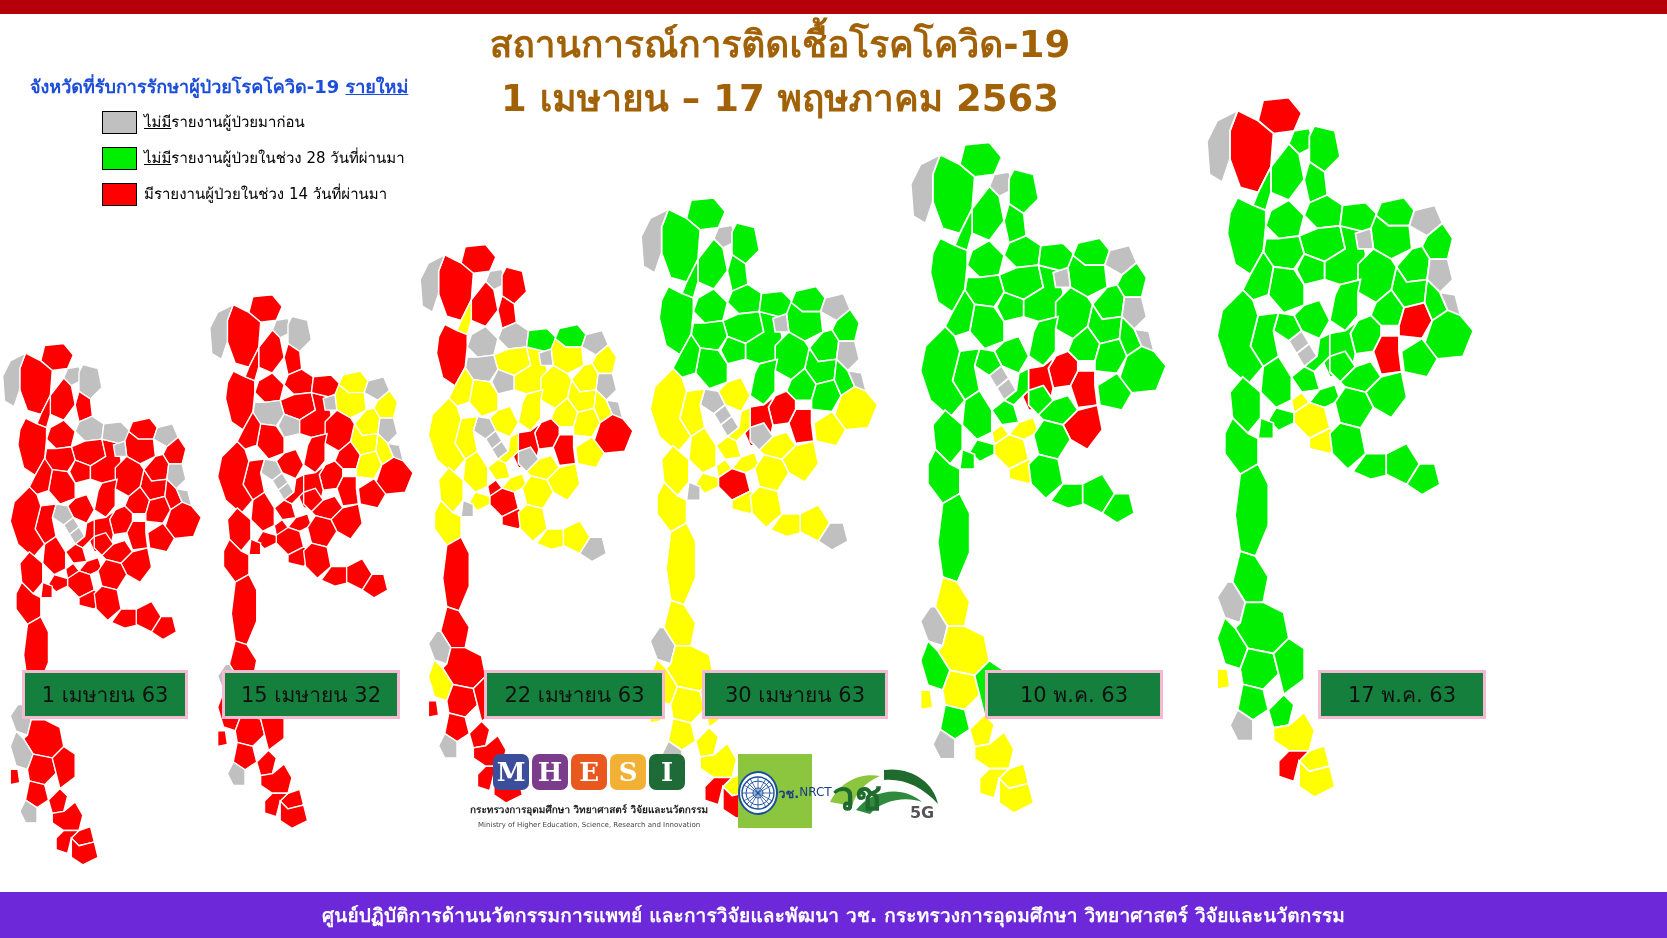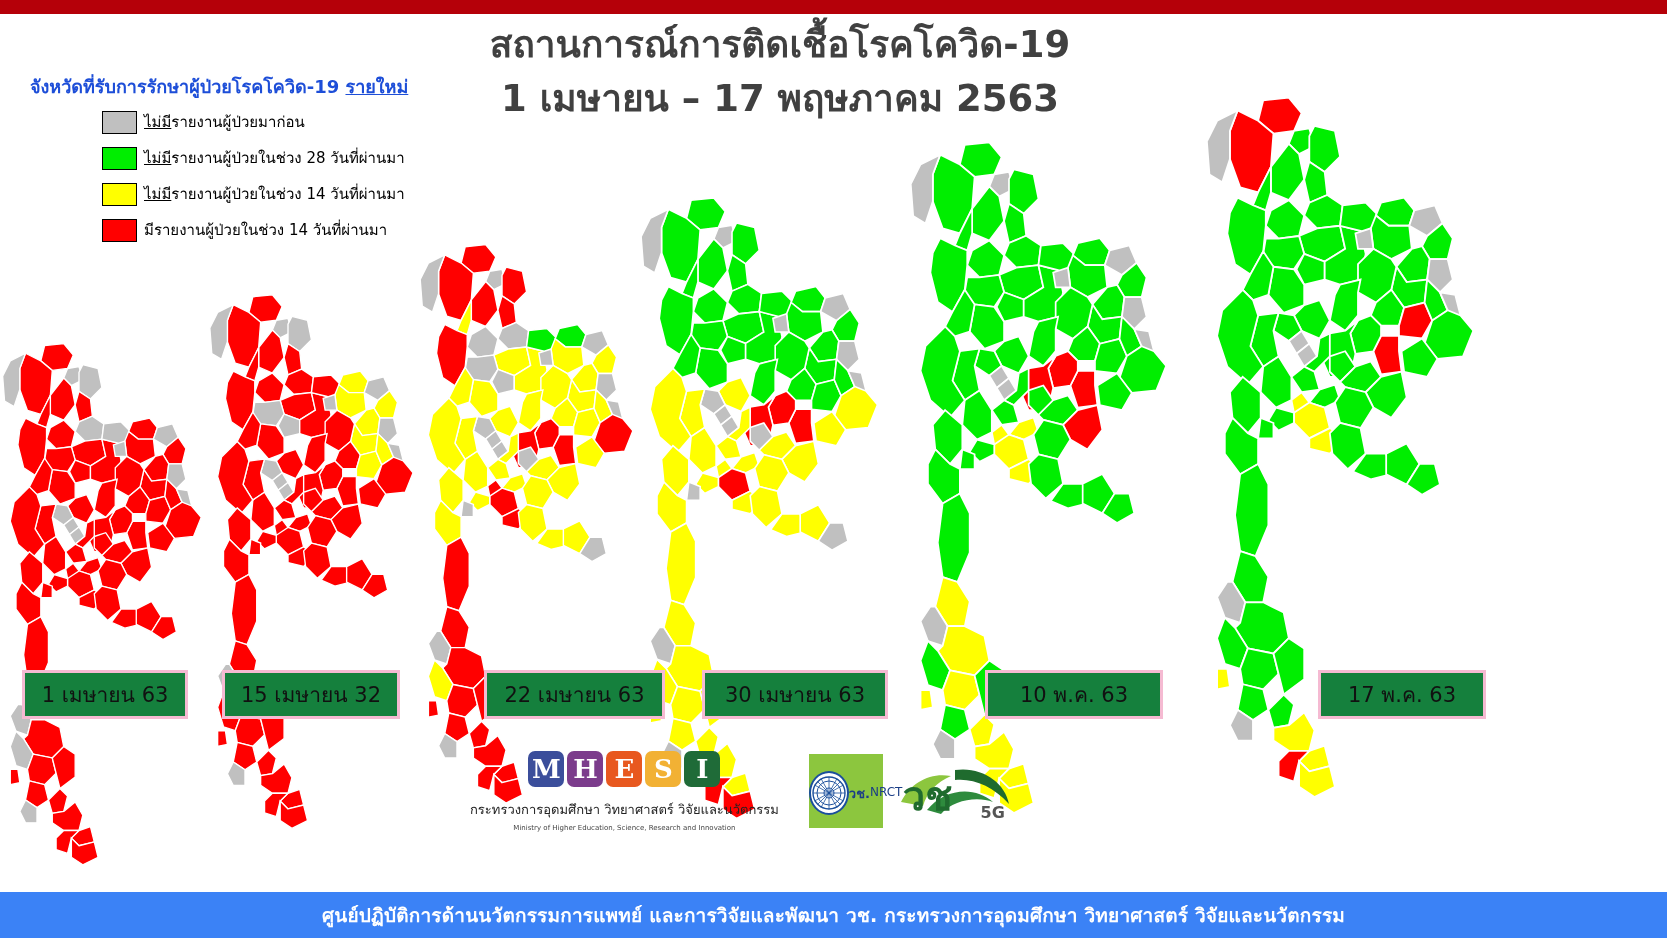--- a/index.html
+++ b/index.html
@@ -9,35 +9,35 @@
     font-family:"DejaVu Sans","Liberation Sans",sans-serif;
     overflow:hidden;
     position:relative;
   }
   .top-bar{
     position:absolute;left:0;top:0;width:1667px;height:14px;
     background:#B50009;
   }
   .bottom-bar{
     position:absolute;left:0;bottom:0;width:1667px;height:46px;
-    background:#3b82f6;
+    background:#6d28d9;
     display:flex;align-items:center;justify-content:center;
   }
   .bottom-bar-text{
     color:#ffffff;font-size:19px;font-weight:bold;letter-spacing:.2px;
     white-space:nowrap;
   }
 
   
   .title-block{
     position:absolute;left:430px;top:18px;width:700px;
     text-align:center;
   }
   .title-line{
-    font-size:37px;font-weight:bold;color:#404040;line-height:1.45;
+    font-size:37px;font-weight:bold;color:#a16207;line-height:1.45;
     white-space:nowrap;
   }
 
   
   .legend{
     position:absolute;left:30px;top:72px;width:400px;
   }
   .legend-title{
     font-size:18px;font-weight:bold;color:#1d4ed8;margin-bottom:9px;
     white-space:nowrap;
@@ -79,21 +79,21 @@
     display:flex;align-items:center;
   }
   .mhesi{display:flex;flex-direction:column;align-items:center;}
   .mhesi-tiles{display:flex;gap:3px;}
   .tile{
     width:36px;height:36px;border-radius:7px;
     display:flex;align-items:center;justify-content:center;
     color:#fff;font-family:"DejaVu Serif","Liberation Serif",serif;
     font-size:26px;font-weight:bold;
   }
-  .mhesi-th{font-size:13px;color:#222;margin-top:12px;white-space:nowrap;}
+  .mhesi-th{font-size:10px;color:#222;margin-top:12px;white-space:nowrap;font-weight:bold;}
   .mhesi-en{font-size:7px;color:#444;margin-top:4px;white-space:nowrap;}
   .nrct{
     margin-left:30px;width:74px;height:74px;background:#8CC63E;
     display:flex;flex-direction:row;align-items:center;justify-content:flex-start;
     padding-top:3px;box-sizing:border-box;
   }
   .nrct-seal{
     width:40px;height:40px;border-radius:50%;
     background:#ffffff;border:2px solid #1B4F9C;
     display:flex;align-items:center;justify-content:center;
@@ -127,24 +127,20 @@
     <span>จังหวัดที่รับการรักษาผู้ป่วยโรคโควิด-19 </span><span class="u">รายใหม่</span>
   </div>
   <div id="legend-rows">
       <div class="legend-row">
         <span class="swatch" style="background: rgb(192, 192, 192);"></span>
         <span class="legend-label"><span class="u">ไม่มี</span>รายงานผู้ป่วยมาก่อน</span>
       </div>
       <div class="legend-row">
         <span class="swatch" style="background: rgb(0, 238, 0);"></span>
         <span class="legend-label"><span class="u">ไม่มี</span>รายงานผู้ป่วยในช่วง 28 วันที่ผ่านมา</span>
-      </div>
-      <div class="legend-row">
-        <span class="swatch" style="background: rgb(255, 255, 0);"></span>
-        <span class="legend-label"><span class="u">ไม่มี</span>รายงานผู้ป่วยในช่วง 14 วันที่ผ่านมา</span>
       </div>
       <div class="legend-row">
         <span class="swatch" style="background: rgb(255, 0, 0);"></span>
         <span class="legend-label">มีรายงานผู้ป่วยในช่วง 14 วันที่ผ่านมา</span>
       </div>
     </div>
 </div>
 
 <div class="maps">
   <div class="map-col" style="left: -5px; top: 240px; width: 210px;" id="mapcol0">

